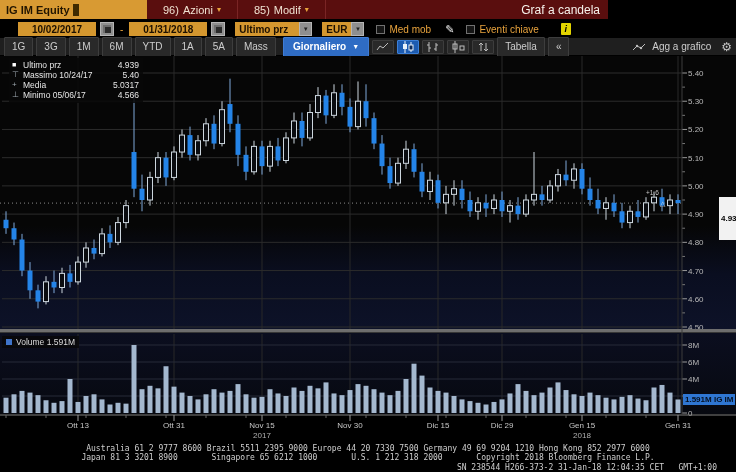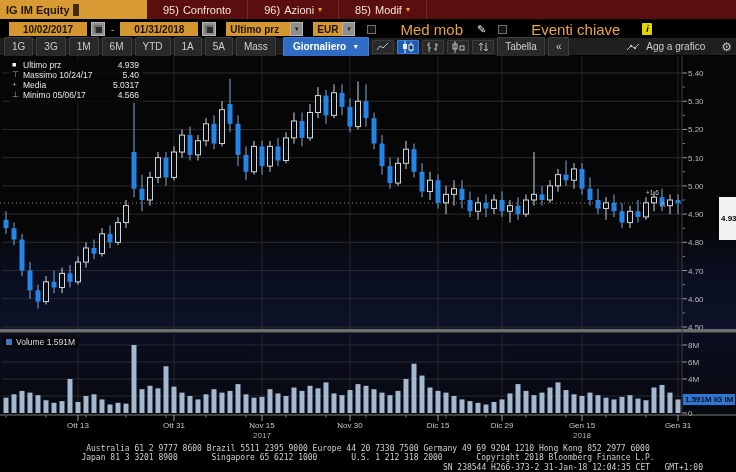--- a/index.html
+++ b/index.html
@@ -3,64 +3,64 @@
 <meta charset="utf-8">
 <style>
   * { margin:0; padding:0; box-sizing:border-box; }
   html,body { background:#000; }
   .terminal {
     position:relative; width:736px; height:472px; overflow:hidden;
     background:#000; font-family:"Liberation Sans", sans-serif;
     -webkit-font-smoothing:none;
   }
   
-  .topbar { position:absolute; left:0; top:0; width:736px; height:20px;
+  .topbar { position:absolute; left:0; top:0; width:608px; height:20px;
     background:#5a0e0e; display:flex; align-items:stretch; border-bottom:1px solid #000; }
   .ticker-box { width:147px; background:#d89a33; color:#211400; font-weight:bold;
     font-size:11px; display:flex; align-items:center; padding-left:6px; position:relative; }
   .ticker-cursor { display:inline-block; width:6px; height:12px; background:#3f2a00; margin-left:3px; }
   .menu-item { display:flex; align-items:center; gap:4px; padding:0 16px; color:#f0e2d2;
     font-size:11px; border-right:1px solid #7a2525; cursor:default; }
   .menu-item .dd { color:#e8a33d; font-size:8px; }
   .chart-title { margin-left:auto; color:#f7f2ec; font-size:12px; display:flex;
     align-items:center; padding-right:8px; }
   
   .controls { position:absolute; left:0; top:20px; width:736px; height:18px; background:#000;
-    display:flex; align-items:center; gap:4px; padding-left:9px; }
+    display:flex; align-items:center; gap:4px; padding-left:18px; }
   .amber-field { background:#d4972f; color:#1c1000; font-weight:bold; font-size:10px;
     height:14px; display:flex; align-items:center; justify-content:center; padding:0 4px; }
   .date-field { width:78px; }
   .cal-btn { width:14px; height:14px; background:#8f8f8f; border:1px solid #b5b5b5;
     display:flex; align-items:center; justify-content:center; }
   .cal-glyph { width:8px; height:8px; background:#2a2a2a;
     box-shadow:inset 0 2px 0 #6e6e6e, inset 2px 0 0 #6e6e6e; }
   .dash-sep { color:#e8a33d; font-size:10px; padding:0 2px; }
   .select-field { display:flex; }
   .select-val { min-width:64px; justify-content:flex-start; }
   .select-arrow { width:13px; height:14px; background:#8f8f8f; border:1px solid #b5b5b5;
     color:#222; font-size:6px; display:flex; align-items:center; justify-content:center; }
   .chk { width:9px; height:9px; background:#151515; border:1px solid #707070; margin-left:8px; }
-  .chk-label { color:#e8a33d; font-size:15px; margin-left:20px; }
+  .chk-label { color:#e8a33d; font-size:10px; margin-left:0; }
   .pencil { color:#e9e9e9; font-size:11px; margin-left:10px; }
   .info-badge { width:10px; height:12px; background:#e3d400; color:#000; font-weight:bold;
     font-style:italic; font-size:9px; display:flex; align-items:center; justify-content:center;
     margin-left:18px; border-radius:1px; }
   
   .toolbar { position:absolute; left:0; top:38px; width:736px; height:18px; background:#1f1f1f;
     display:flex; align-items:center; gap:3px; padding:0 4px; border-bottom:1px solid #000; }
   .tb-btn { height:20px; background:#292929; border:1px solid #3d3d3d; color:#cdcdcd;
     font-size:10px; display:flex; align-items:center; justify-content:center; padding:0 7px;
     border-radius:1px; }
   .period-btn { background:#2f6cc4; border-color:#3f7cd4; color:#fff; font-weight:bold;
     gap:6px; padding:0 9px; margin-left:4px; }
   .period-btn .dd { font-size:7px; }
   .icon-btn { width:22px; height:14px; background:#292929; border:1px solid #3d3d3d;
     display:flex; align-items:center; justify-content:center; border-radius:1px; }
   .icon-btn.active { background:#1d5bb0; border-color:#3b7fd8; }
-  .tb-right { margin-left:auto; display:flex; align-items:center; gap:6px; }
+  .tb-right { margin-left:auto; display:flex; align-items:center; }
   .agg-group { display:flex; align-items:center; gap:5px; color:#cdcdcd; font-size:10px; padding-right:10px; }
   .gear { color:#c4c4c4; font-size:12px; line-height:12px; }
   
   .chart-wrap { position:absolute; left:0; top:56px; width:736px; height:388px; }
   .legend { position:absolute; left:9px; top:2px; background:rgba(8,8,8,0.88);
     padding:2px 4px 3px 3px; }
   .legend-row { display:grid; grid-template-columns:11px 82px 34px; align-items:center;
     font-size:8.5px; color:#e6e6e6; line-height:10px; }
   .legend-row .val { text-align:right; }
   .lg-marker { font-size:8px; color:#9fa9b0; }
@@ -71,46 +71,43 @@
   .px-label { position:absolute; left:683px; top:141px; background:#f2f2f2; color:#000;
     font-size:8px; font-weight:bold; padding:16px 2px; line-height:11px; white-space:nowrap;margin-left:36px; }
   .vol-label { position:absolute; left:683px; top:338px; background:#2f76d2; color:#041022;
     font-size:8px; font-weight:bold; padding:0 2px; line-height:11px; white-space:nowrap; }
   .evt-txt { position:absolute; left:646px; top:133px; color:#c9c9c9; font-size:6.5px; }
   .evt-tri { position:absolute; left:660px; top:144px; color:#d8d8d8; font-size:7px; }
   
   .statusbar { position:absolute; left:0; top:444px; width:736px; height:28px; background:#000;
     font-family:"DejaVu Sans Mono", monospace; font-size:8px; color:#cfcfcf; line-height:9.3px; }
   .status-line { white-space:pre; text-align:center; }
-  .status-line.right { text-align:right; padding-right:33px; }
+  .status-line.right { text-align:right; padding-right:19px; }
 </style>
 </head>
 <body>
 
 <div class="terminal">
 
   <div class="topbar">
     <div class="ticker-box">
       <span>IG IM Equity</span>
       <span class="ticker-cursor"></span>
     </div>
     <div class="menu-item">
-      <span>95)</span>
-      <span>Confronto</span>
-    </div>
-    <div class="menu-item">
       <span>96)</span>
       <span>Azioni</span>
       <span class="dd">▾</span>
     </div>
     <div class="menu-item">
       <span>85)</span>
       <span>Modif</span>
       <span class="dd">▾</span>
     </div>
+    <div class="chart-title">Graf a candela</div>
   </div>
 
   <div class="controls">
     <div class="amber-field date-field">10/02/2017</div>
     <div class="cal-btn">
         <div class="cal-glyph"></div>
       </div>
     <span class="dash-sep">-</span>
     <div class="amber-field date-field">01/31/2018</div>
     <div class="cal-btn">

